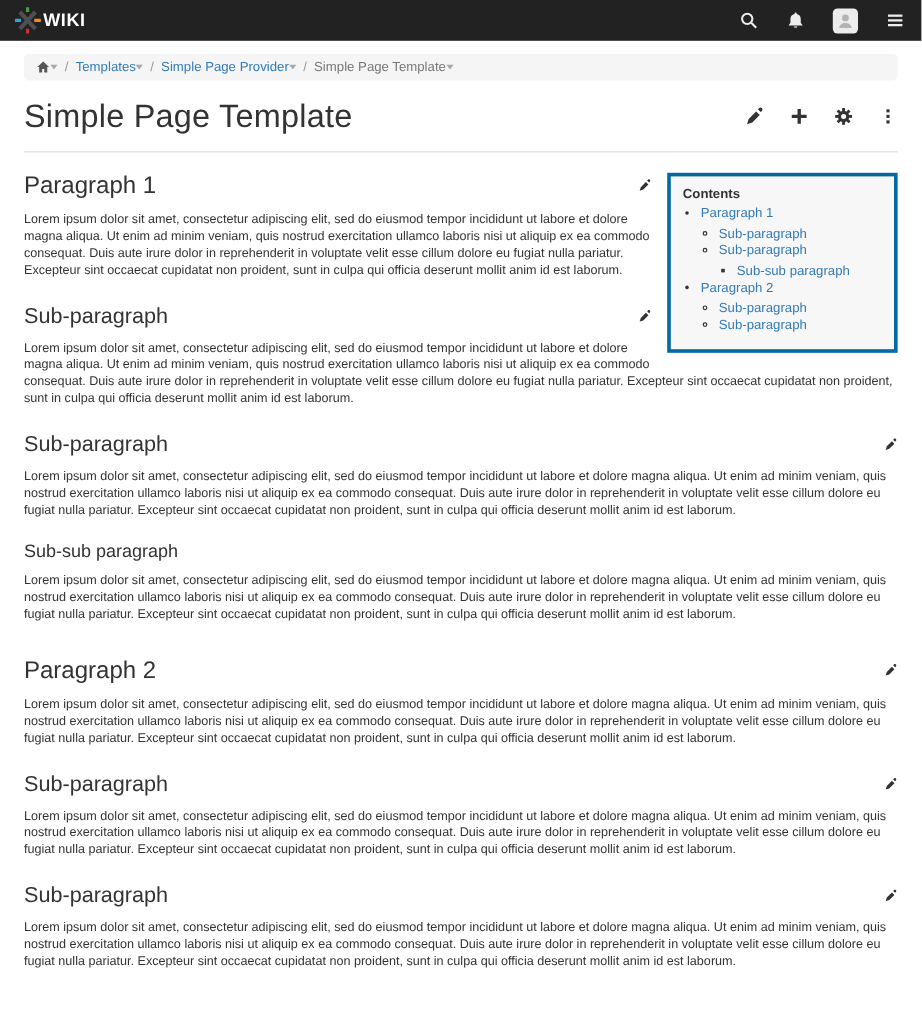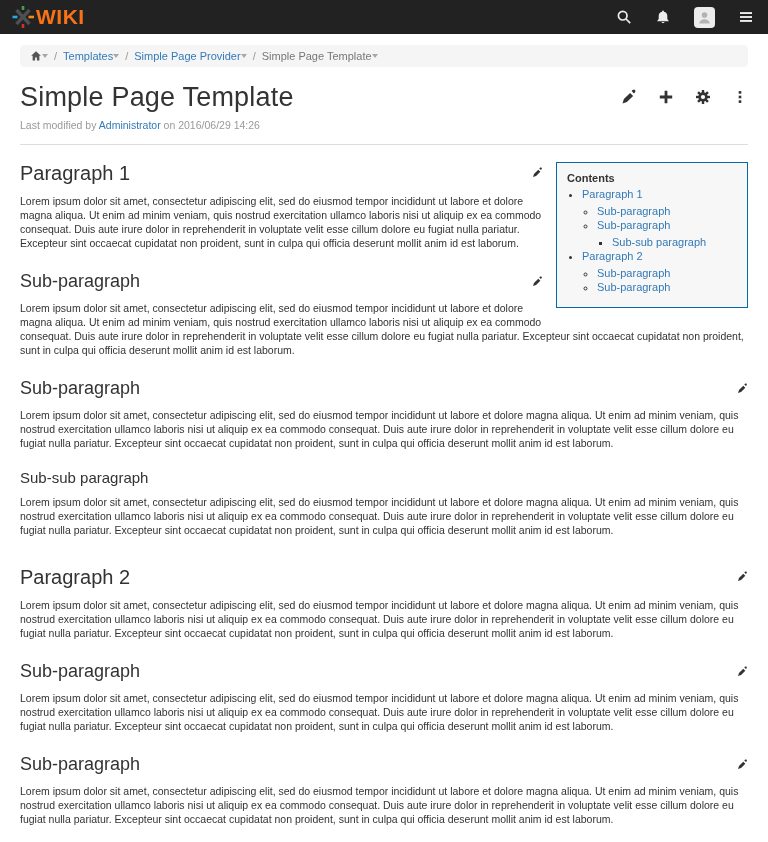--- a/index.html
+++ b/index.html
@@ -17,23 +17,23 @@
   .navbar {
     height: 34px;
     background: #222;
     display: flex;
     align-items: center;
     justify-content: space-between;
     padding: 0 14px 0 12px;
   }
   .brand { display: flex; align-items: center; cursor: pointer; }
   .brand-wiki {
-    color: #f97316;
+    color: #ffffff;
     font-weight: bold;
-    font-size: 21px;
+    font-size: 15px;
     letter-spacing: 0.5px;
     margin-left: 1px;
   }
   .nav-icons { display: flex; align-items: center; gap: 23px; color: #ededed; }
   .nav-icon { display: inline-flex; align-items: center; cursor: pointer; }
   .avatar {
     width: 21px; height: 21px;
     background: #ececec;
     border-radius: 4px;
     display: inline-flex;
@@ -84,21 +84,21 @@
   .modified a { color: #337ab7; }
   .title-rule { border: none; border-top: 1px solid #ddd; margin: 13px 0 0; }
 
   
   .content { margin-top: 17px; }
 
   .toc {
     float: right;
     width: 192px;
     background: #f7f7f7;
-    border: 1px solid #0369a1;
+    border: 3px solid #0369a1;
     padding: 9px 10px 12px;
     margin: 0 0 12px 13px;
   }
   .toc-title { font-weight: bold; font-size: 11px; color: #333; margin-bottom: 3px; }
   .toc ul { margin: 2px 0 0 15px; padding: 0; font-size: 11px; line-height: 14.5px; }
   .toc ul { list-style: disc; }
   .toc ul ul { list-style: circle; }
   .toc ul ul ul { list-style: square; }
   .toc li { color: #333; }
   .toc a { color: #337ab7; }
@@ -220,25 +220,20 @@
         </svg>
       </span>
       <span class="action-btn">
         <svg width="16" height="16" viewBox="0 0 16 16" fill="currentColor">
           <rect x="6.7" y="2.1" width="2.6" height="2.6"></rect>
             <rect x="6.7" y="6.7" width="2.6" height="2.6"></rect>
             <rect x="6.7" y="11.3" width="2.6" height="2.6"></rect>
         </svg>
       </span>
     </div>
-  </div>
-  <div class="modified">
-    <span>Last modified by</span>
-    <a>Administrator</a>
-    <span>on 2016/06/29 14:26</span>
   </div>
   <hr class="title-rule">
 
   <div class="content">
 
     <aside class="toc">
       <div class="toc-title">Contents</div>
       <ul>
         <li>
           <a>Paragraph 1</a>

